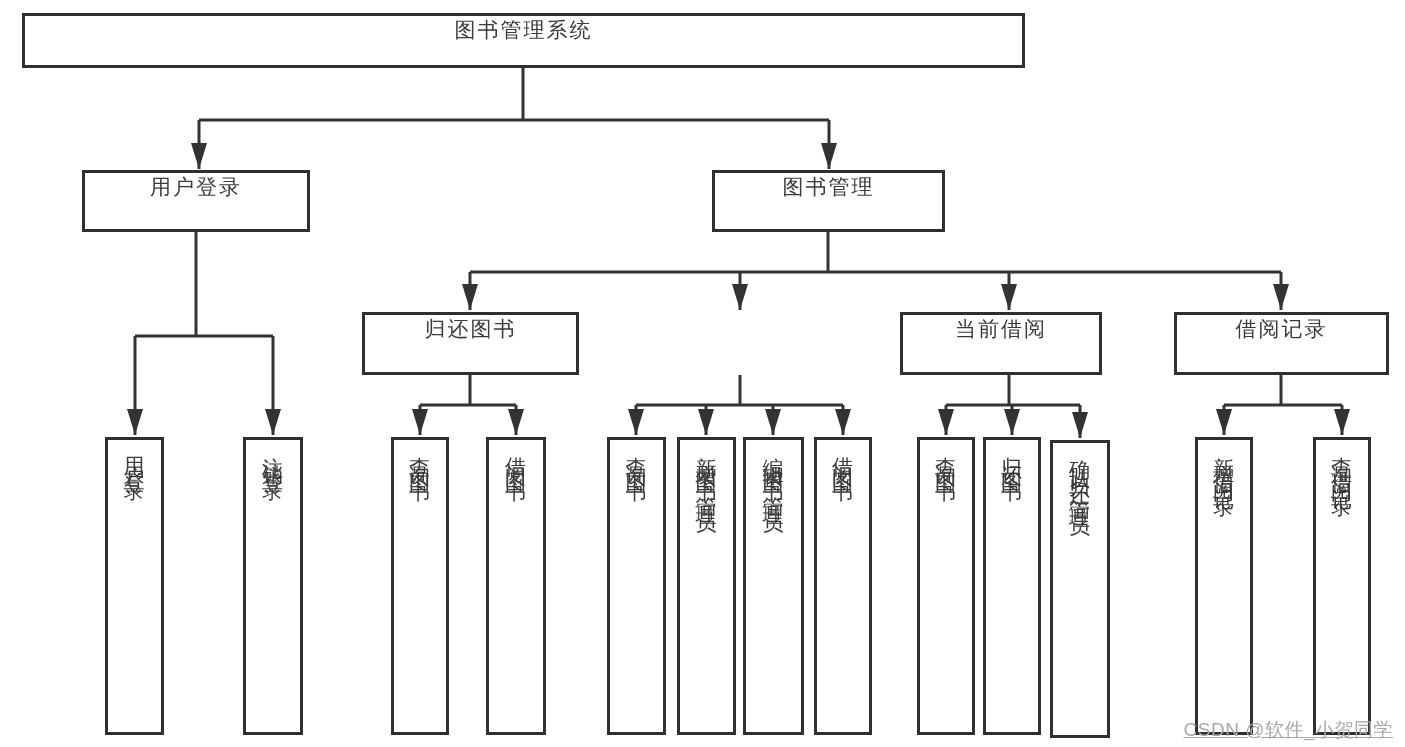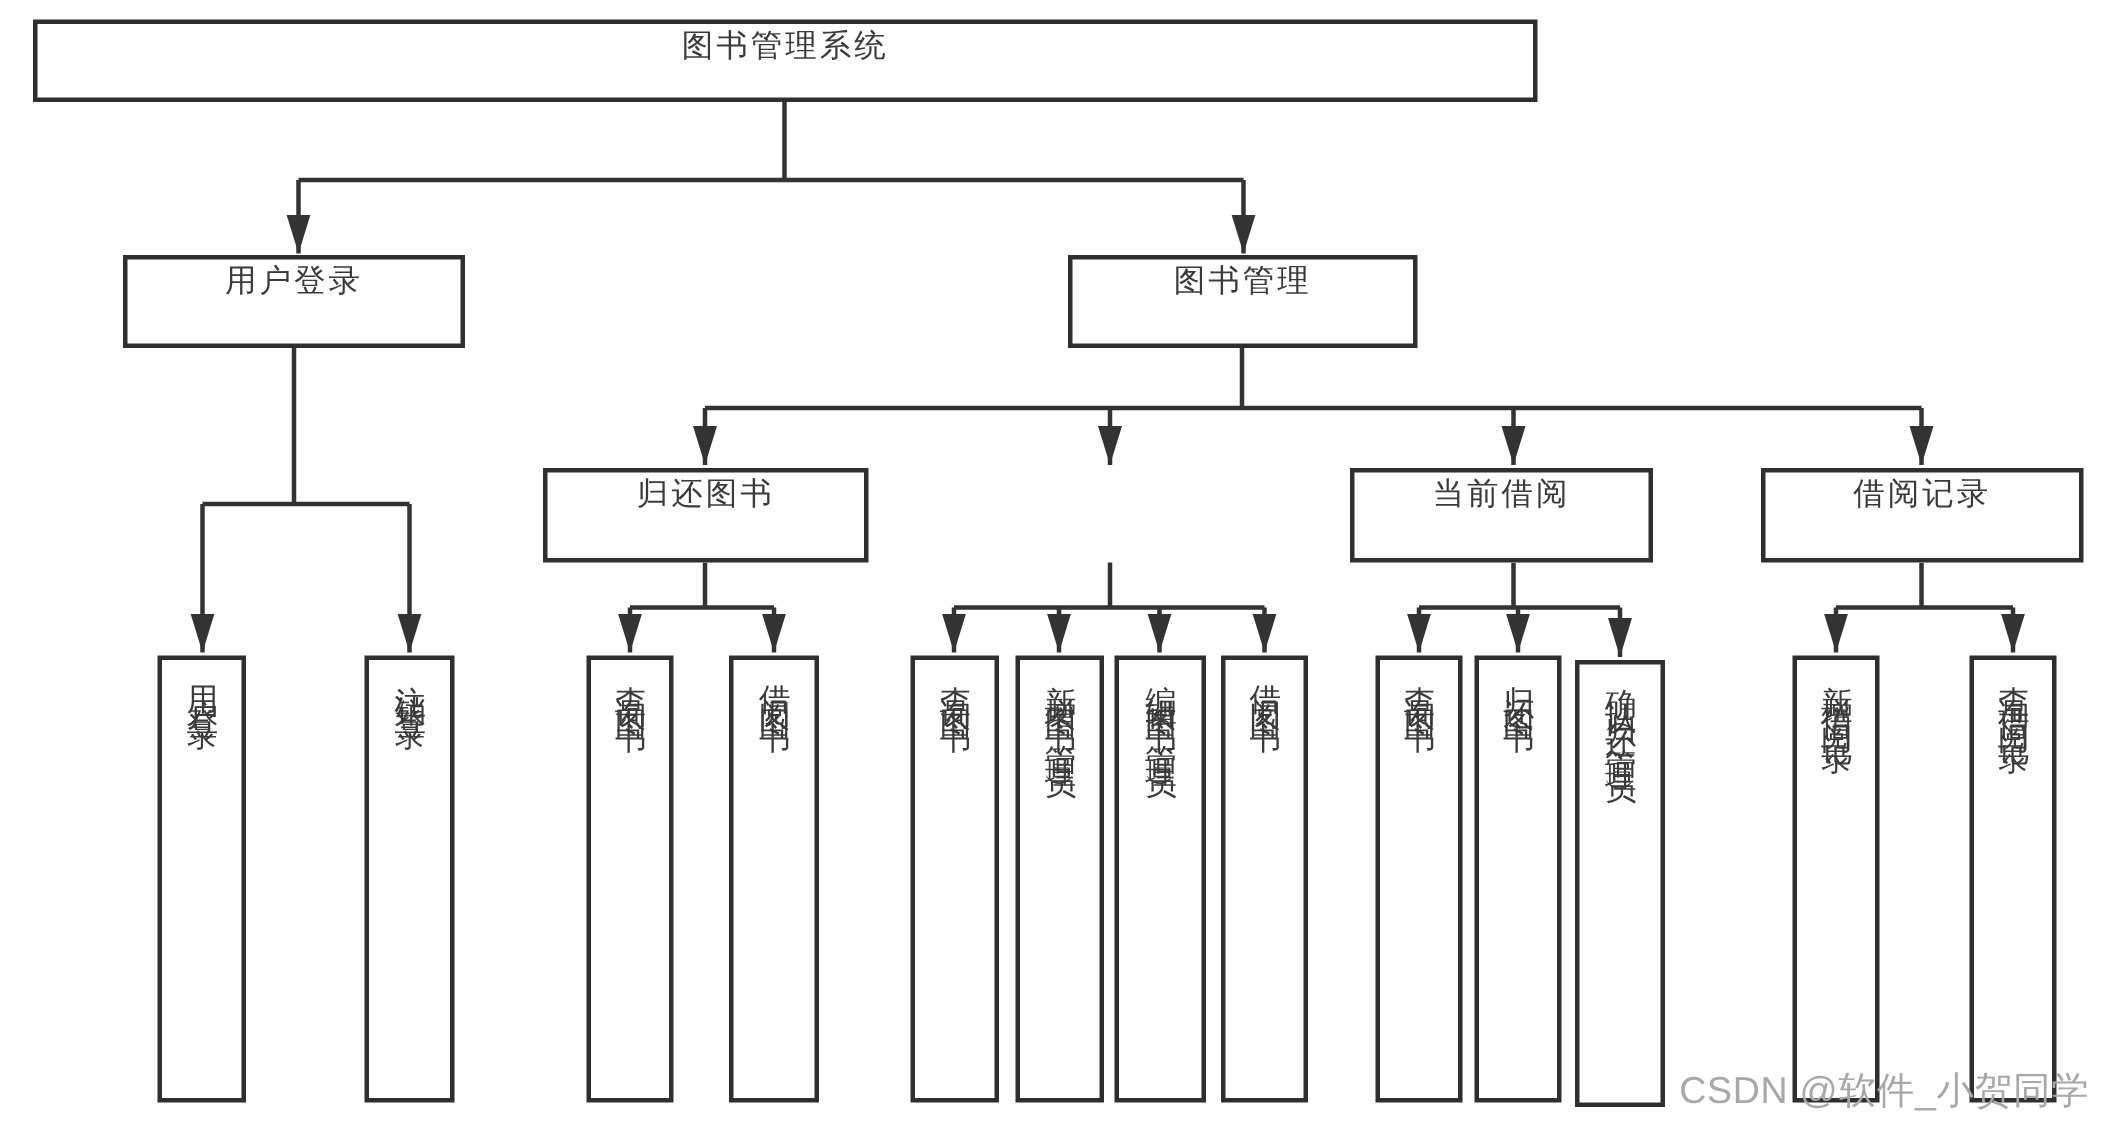--- a/index.html
+++ b/index.html
@@ -45,25 +45,26 @@
     text-orientation: mixed;
     font-size: 21px;
     letter-spacing: 8px;
     line-height: 1;
     white-space: nowrap;
   }
   .watermark {
     position: absolute;
     right: 12px;
     bottom: 4px;
-    font-size: 25px;
+    font-size: 19px;
     color: #a8a8a8;
     letter-spacing: 0.5px;
     z-index: 3;
     white-space: nowrap;
+    text-decoration: underline;
   }
 </style>
 </head>
 <body>
 
 <div class="canvas">
 
   <svg class="wires" width="1405" height="747" viewBox="0 0 1405 747">
     <defs>
       <marker id="arw" markerUnits="userSpaceOnUse" markerWidth="28" markerHeight="18" viewBox="0 0 28 18" refX="26" refY="9" orient="auto">

